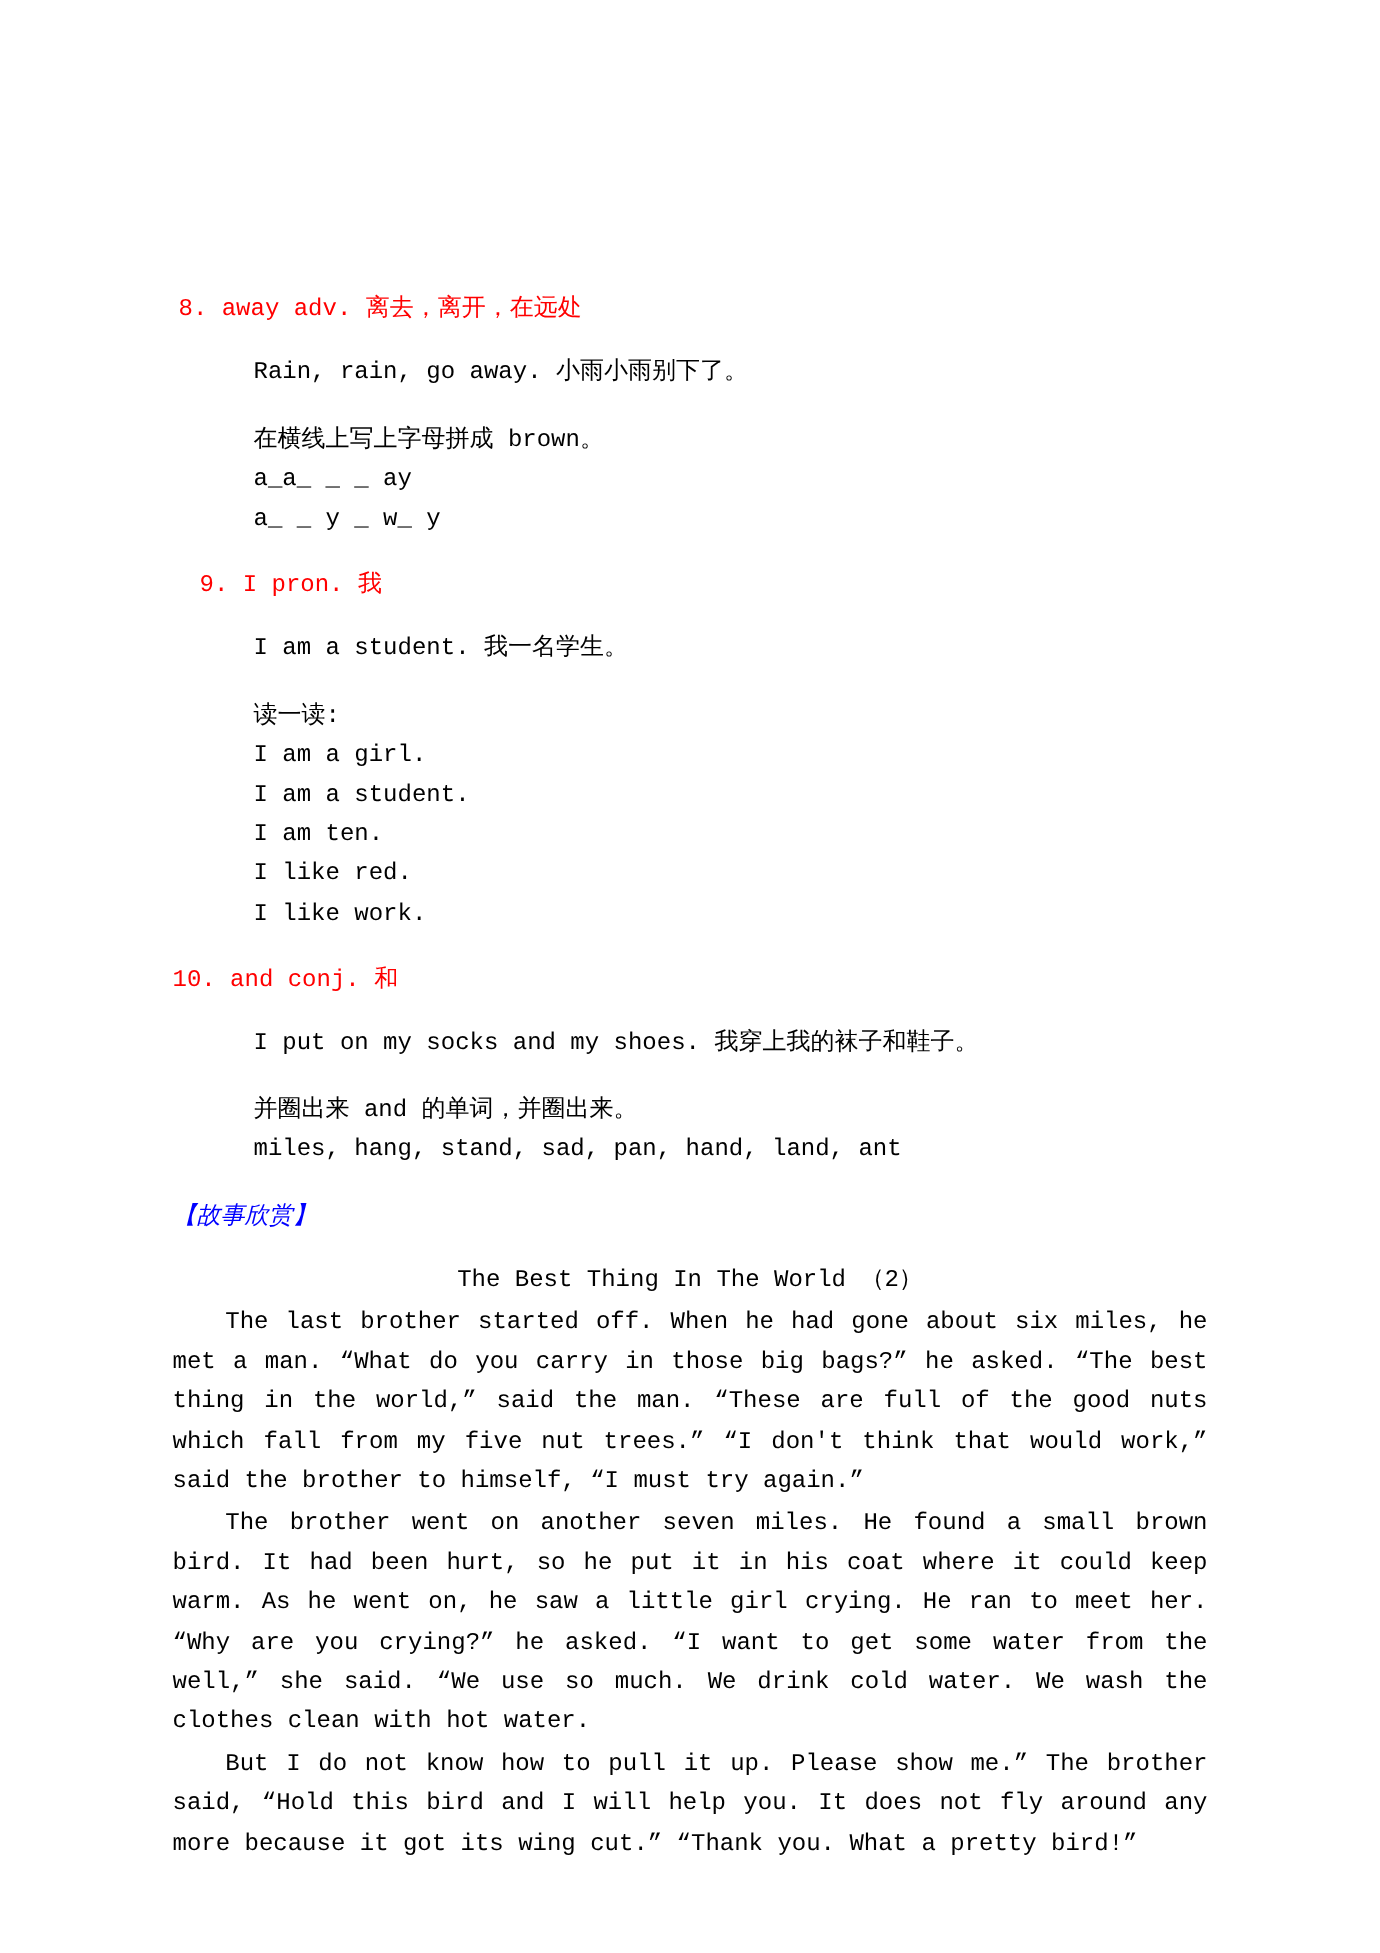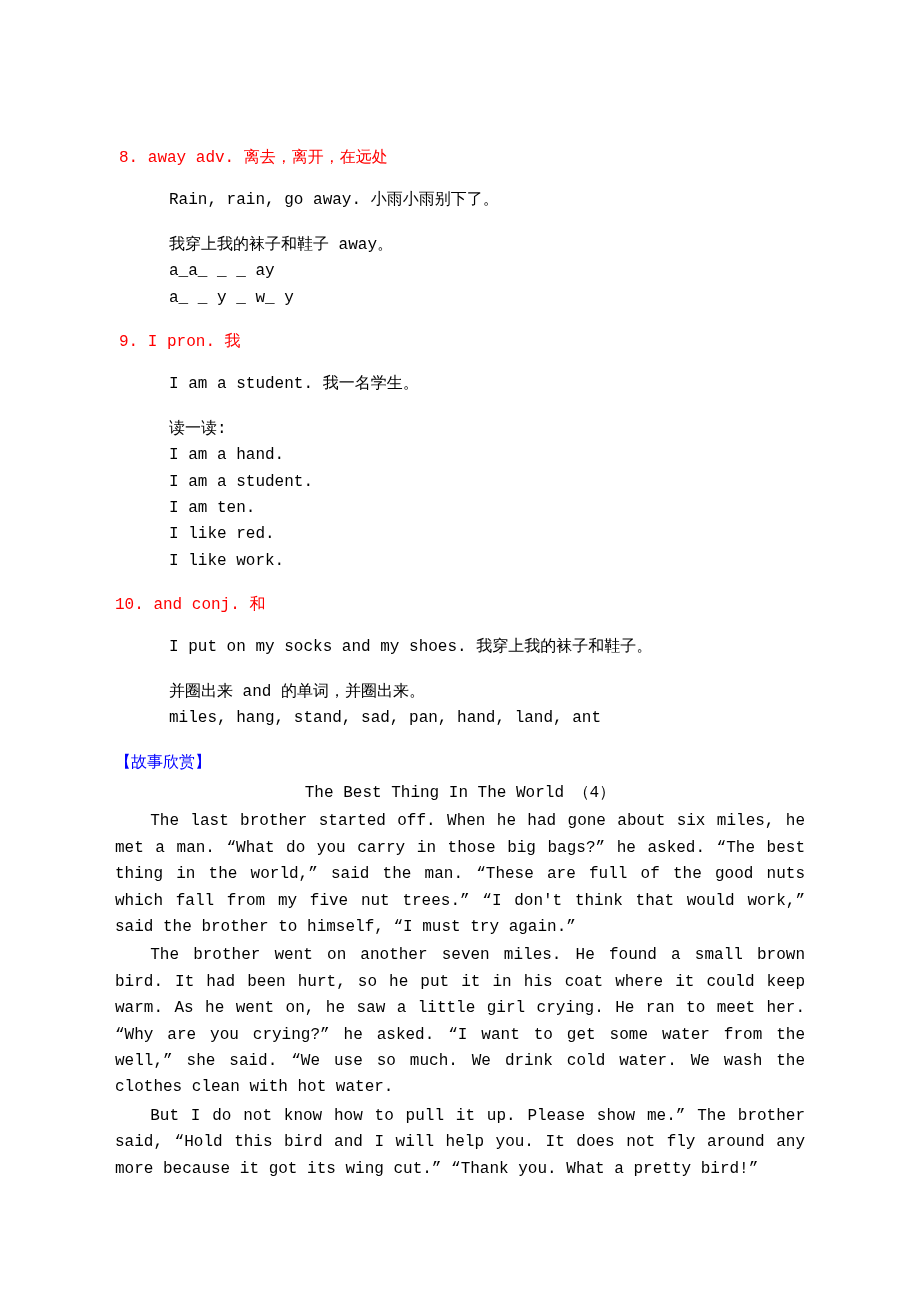--- a/index.html
+++ b/index.html
@@ -11,64 +11,65 @@
     font-family: "SimSun", "宋体", "Courier New", monospace;
     font-size: 16px;
     line-height: 1.65;
     color: #000000;
   }
   .heading {
     color: #ff0000;
     font-weight: normal;
     margin-bottom: 16px;
   }
-  .q8 { margin-left: 4px; }
-  .q9 { margin-left: 4px; }
+  .q8 { margin-left: 4px; margin-top: 48px; }
+  .q9 { margin-left: 18px; }
   .q10 { margin-left: 0px; }
   .indent {
     margin-left: 54px;
   }
   .block {
     margin-bottom: 18px;
   }
   .story-heading {
     color: #0000ff;
-    margin-bottom: 4px;
+    margin-bottom: 16px;
+    font-style: italic;
   }
   .story-title {
     text-align: center;
     margin-bottom: 2px;
   }
   .story-para {
     text-indent: 2.2em;
     text-align: justify;
     margin-bottom: 2px;
   }
   .sep { margin-top: 18px; }
 </style>
 </head>
 <body>
 
 <div class="heading q8">8. away  adv. 离去，离开，在远处</div>
 <div class="indent block">Rain, rain, go away. 小雨小雨别下了。</div>
-<div class="indent">我穿上我的袜子和鞋子 away。</div>
+<div class="indent">在横线上写上字母拼成 brown。</div>
 <div class="indent">a_a_    _ _ ay</div>
 <div class="indent block">a_ _ y   _ w_ y</div>
 
 <div class="heading q9 sep">9. I  pron. 我</div>
 <div class="indent block">I am a student. 我一名学生。</div>
 <div class="indent">读一读:</div>
-<div class="indent">I am a hand.</div>
+<div class="indent">I am a girl.</div>
 <div class="indent">I am a student.</div>
 <div class="indent">I am ten.</div>
 <div class="indent">I like red.</div>
 <div class="indent block">I like work.</div>
 
 <div class="heading q10 sep">10. and  conj. 和</div>
 <div class="indent block">I put on my socks and my shoes. 我穿上我的袜子和鞋子。</div>
 <div class="indent">并圈出来 and 的单词，并圈出来。</div>
 <div class="indent block">miles,  hang,  stand,  sad,  pan,  hand,  land,  ant</div>
 
 <div class="story-heading sep">【故事欣赏】</div>
-<div class="story-title">The Best Thing In The World （4）</div>
+<div class="story-title">The Best Thing In The World （2）</div>
 <div class="story-para">The last brother started off. When he had gone about six miles, he met a man. “What do you carry in those big bags?” he asked. “The best thing in the world,” said the man. “These are full of the good nuts which fall from my five nut trees.” “I don't think that would work,” said the brother to himself, “I must try again.”</div>
 <div class="story-para">The brother went on another seven miles. He found a small brown bird. It had been hurt, so he put it in his coat where it could keep warm. As he went on, he saw a little girl crying. He ran to meet her. “Why are you crying?” he asked. “I want to get some water from the well,” she said. “We use so much. We drink cold water. We wash the clothes clean with hot water.</div>
 <div class="story-para">But I do not know how to pull it up. Please show me.” The brother said, “Hold this bird and I will help you. It does not fly around any more because it got its wing cut.” “Thank you. What a pretty bird!”</div>
 
 </body></html>

